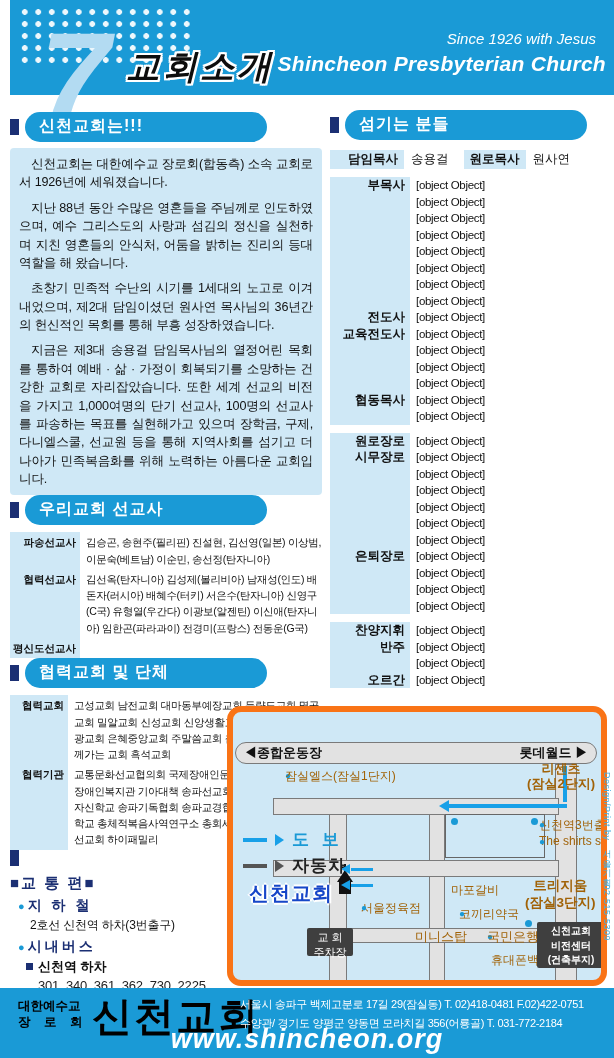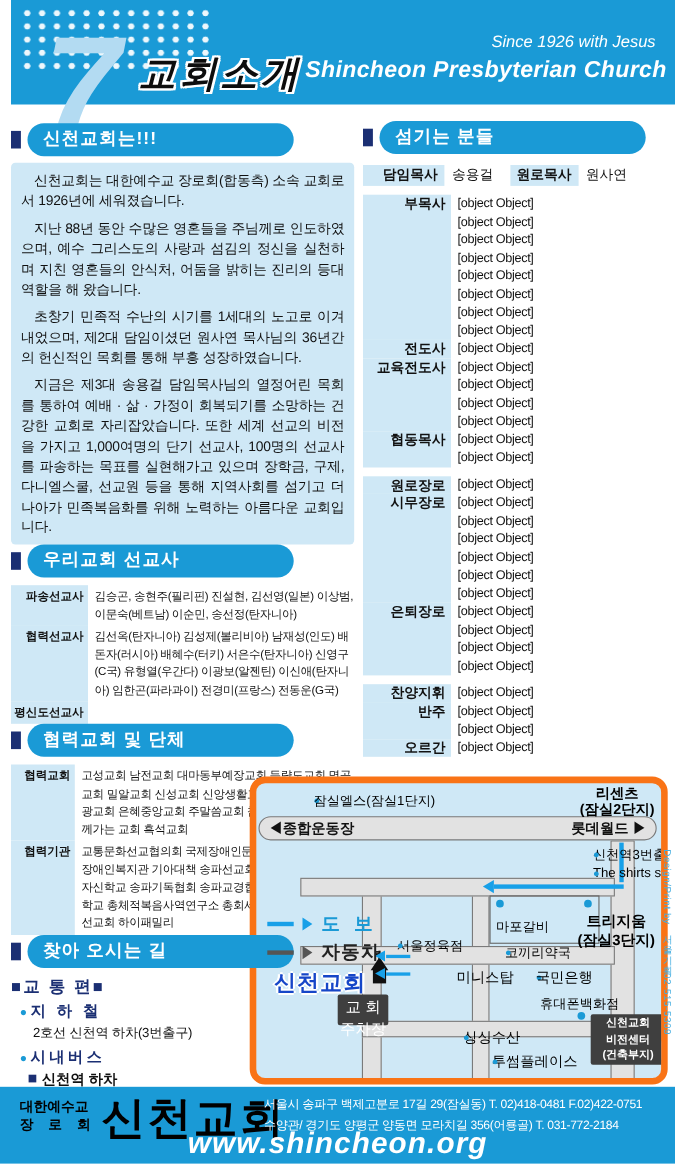--- a/index.html
+++ b/index.html
@@ -69,21 +69,21 @@
 
   
   .map{position:absolute;left:227px;top:706px;width:380px;height:280px;box-sizing:border-box;
        background:#cfe8f6;border:6px solid #f97316;border-radius:14px;overflow:hidden;}
   .map *{position:absolute;}
   .road{background:#e2e2e2;border:1px solid #7a7a7a;}
   .road-top{left:2px;top:30px;width:362px;height:22px;border-radius:11px;
             display:flex;align-items:center;justify-content:space-between;
             padding:0 8px;box-sizing:border-box;position:absolute;}
   .road-top span{position:static;font-weight:bold;font-size:13px;color:#111;}
-  .poi{font-size:12px;color:#000000;white-space:nowrap;z-index:3;}
+  .poi{font-size:12px;color:#a16207;white-space:nowrap;z-index:3;margin-top:48px;}
   .poi.b{font-weight:bold;font-size:13px;}
   .dot-a::after{content:" ●";color:#1a9ad6;font-size:10px;}
   .dot-b::before{content:"● ";color:#1a9ad6;font-size:10px;}
   .bdot{width:7px;height:7px;border-radius:50%;background:#1a9ad6;z-index:3;}
   .blk{border:1px solid #666;z-index:1;}
   .route{background:#18a0e8;z-index:2;}
   .rhead{width:0;height:0;border-top:6px solid transparent;border-bottom:6px solid transparent;
          border-right:10px solid #18a0e8;z-index:2;}
   .legend{display:flex;align-items:center;gap:8px;z-index:3;}
   .legend .bar{position:static;width:24px;height:4px;}
@@ -156,21 +156,20 @@
 
       <div class="mlabel">협력교회</div>
       <div class="mval">고성교회 남전교회 대마동부예장교회 득량도교회 명곡교회 밀알교회 신성교회 신앙생활교회 아름다운교회 영광교회 은혜중앙교회 주말씀교회 참샘교회 창신교회 함께가는 교회 흑석교회</div>
 
       <div class="mlabel">협력기관</div>
       <div class="mval">교통문화선교협의회 국제장애인문화교류협의회 군포장애인복지관 기아대책 송파선교회 냉수한그릇 성남여자신학교 송파기독협회 송파교경협의회 예지원 총신대학교 총체적복음사역연구소 총회세계선교회 한국항공선교회 하이패밀리</div>
     </div>
 
   <div class="sect pill-row">
     <span class="marker"></span>
-    <div class="pill">찾아 오시는 길</div>
   </div>
   <div class="dir">
     <div class="dir-title">■교 통 편■</div>
     <div class="dir-sub">지 하 철</div>
     <div class="dir-detail">2호선 신천역 하차(3번출구)</div>
     <div class="dir-sub">시내버스</div>
     <div>
 
         <div class="stop">
           <div class="stop-name">
@@ -378,21 +377,21 @@
   </div>
 
   <div class="church-name" style="left:16px;top:168px;">신천교회</div>
   <svg style="left:100px;top:152px;" width="24" height="32" viewBox="0 0 24 32">
     <rect x="11" y="0" width="2" height="8" fill="#111"></rect>
     <rect x="8" y="2.5" width="8" height="2" fill="#111"></rect>
     <polygon points="12,6 4,18 20,18" fill="#111"></polygon>
     <rect x="6" y="17" width="12" height="13" fill="#111"></rect>
   </svg>
 
-  <div class="darkbox" style="left:74px;top:192px;width:46px;height:28px;font-size:14px;line-height:1.4;padding-top:2px;box-sizing:border-box;">
+  <div class="darkbox" style="left:74px;top:216px;width:46px;height:28px;font-size:11px;line-height:1.4;padding-top:2px;box-sizing:border-box;">
     <span style="position:static;display:block;">교 회</span>
     <span style="position:static;display:block;">주차장</span>
   </div>
 
   <div class="poi" style="left:182px;top:168px;font-size:13px;">미니스탑</div>
   <div class="poi" style="left:254px;top:168px;font-size:13px;">
       <span class="dot-b"></span>
       <span>국민은행</span>
     </div>
   <div class="poi" style="left:258px;top:192px;text-align:right;">휴대폰백화점</div>

